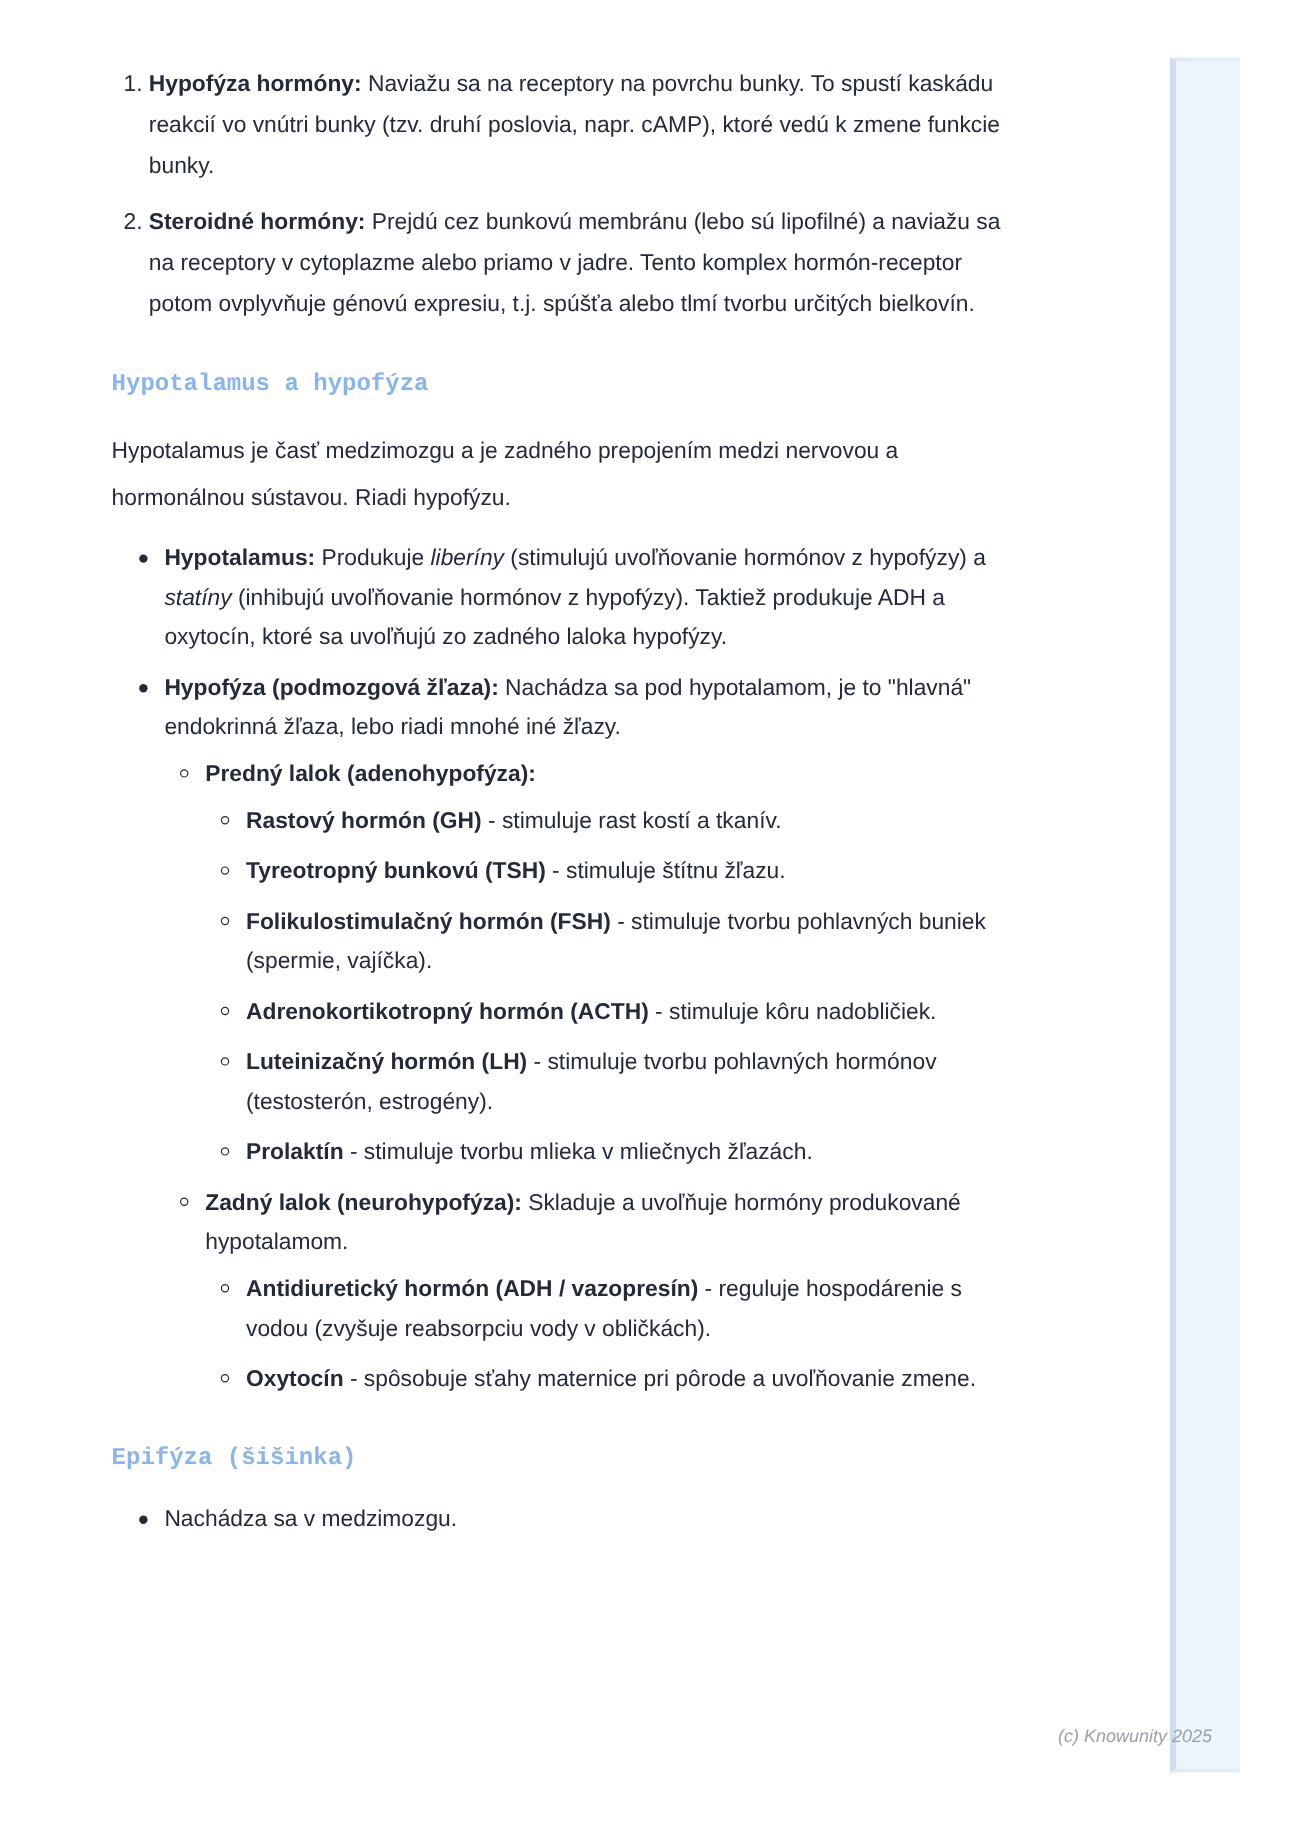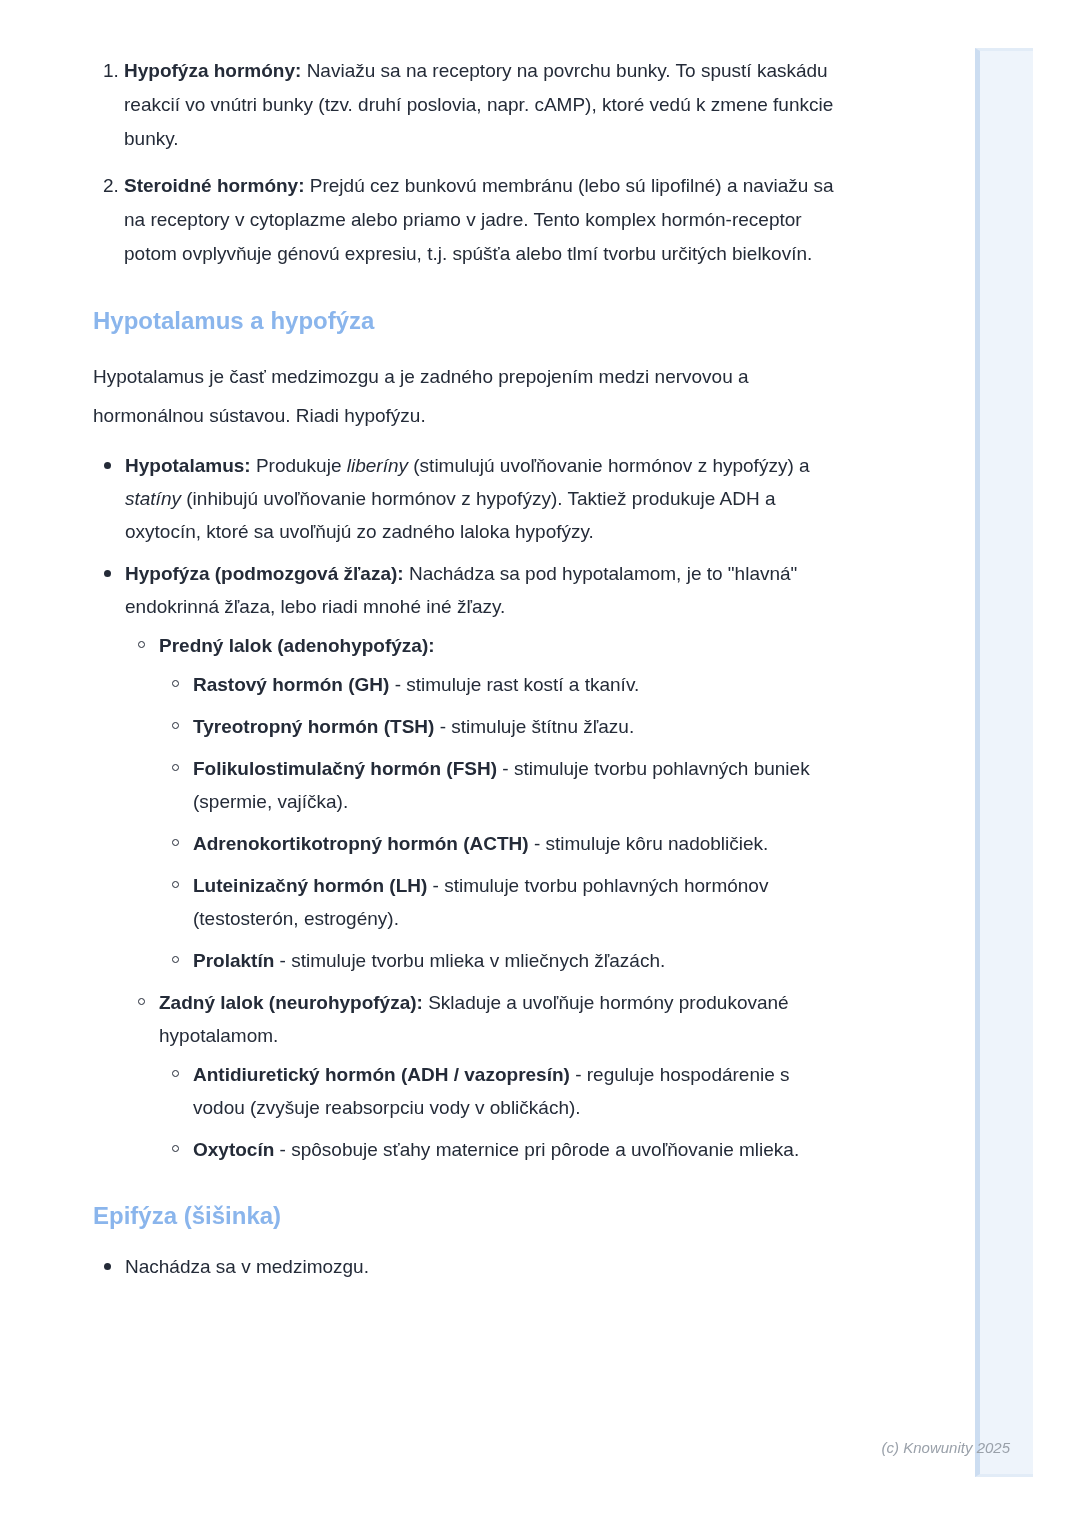--- a/index.html
+++ b/index.html
@@ -18,27 +18,27 @@
   }
 
   
   ol.numbered{list-style:decimal outside;margin:14px 0 0 0;padding-left:31px;}
   ol.numbered>li{margin-bottom:13px;line-height:34px;}
   ol.numbered>li::marker{color:var(--body-text,#242b38);}
 
   
   h1{font-size:30px;font-weight:700;color:var(--heading-blue,#8ab5ec);
      margin:26px 0 0 0;line-height:38px;}
-  h2{font-size:24px;font-weight:700;color:var(--heading-blue,#8ab5ec);
-     margin:34px 0 0 0;line-height:32px;}
+  h2{font-size:20px;font-weight:700;color:var(--heading-blue,#8ab5ec);
+     margin:34px 0 0 0;line-height:32px;font-family:Liberation Mono, monospace;}
 
   .intro{margin:20px 0 0 0;line-height:39px;}
 
   
-  ul{list-style:none;margin:4px;padding:0;}
+  ul{list-style:none;margin:16px;padding:0;}
   ul.lvl1{margin-top:14px;}
   ul.lvl1>li{position:relative;padding-left:28px;margin-bottom:9px;line-height:33px;}
   ul.lvl1>li::before{
     content:'';position:absolute;left:7px;top:13px;width:7px;height:7px;
     border-radius:50%;background:var(--body-text,#242b38);
   }
   ul.lvl2{margin:6px 0 6px 0;}
   ul.lvl2>li{position:relative;padding-left:34px;margin-bottom:9px;line-height:33px;}
   ul.lvl2>li::before{
     content:'';position:absolute;left:13px;top:12px;width:5px;height:5px;
@@ -95,21 +95,21 @@
       <li>
         <div><span class="b">Hypofýza (podmozgová žľaza):</span><span> Nachádza sa pod hypotalamom, je to "hlavná" endokrinná žľaza, lebo riadi mnohé iné žľazy.</span></div>
         <ul class="lvl2">
           <li>
             <div><span class="b">Predný lalok (adenohypofýza):</span></div>
             <ul class="lvl3">
               <li>
                 <div><span class="b">Rastový hormón (GH)</span><span> - stimuluje rast kostí a tkanív.</span></div>
               </li>
               <li>
-                <div><span class="b">Tyreotropný hormón (TSH)</span><span> - stimuluje štítnu žľazu.</span></div>
+                <div><span class="b">Tyreotropný bunkovú (TSH)</span><span> - stimuluje štítnu žľazu.</span></div>
               </li>
               <li>
                 <div><span class="b">Folikulostimulačný hormón (FSH)</span><span> - stimuluje tvorbu pohlavných buniek (spermie, vajíčka).</span></div>
               </li>
               <li>
                 <div><span class="b">Adrenokortikotropný hormón (ACTH)</span><span> - stimuluje kôru nadobličiek.</span></div>
               </li>
               <li>
                 <div><span class="b">Luteinizačný hormón (LH)</span><span> - stimuluje tvorbu pohlavných hormónov (testosterón, estrogény).</span></div>
               </li>
@@ -118,21 +118,21 @@
               </li>
             </ul>
           </li>
           <li>
             <div><span class="b">Zadný lalok (neurohypofýza):</span><span> Skladuje a uvoľňuje hormóny produkované hypotalamom.</span></div>
             <ul class="lvl3">
               <li>
                 <div><span class="b">Antidiuretický hormón (ADH / vazopresín)</span><span> - reguluje hospodárenie s vodou (zvyšuje reabsorpciu vody v obličkách).</span></div>
               </li>
               <li>
-                <div><span class="b">Oxytocín</span><span> - spôsobuje sťahy maternice pri pôrode a uvoľňovanie mlieka.</span></div>
+                <div><span class="b">Oxytocín</span><span> - spôsobuje sťahy maternice pri pôrode a uvoľňovanie zmene.</span></div>
               </li>
             </ul>
           </li>
         </ul>
       </li>
     </ul>
 
   <h2>Epifýza (šišinka)</h2>
 
   <ul class="lvl1 epi">

